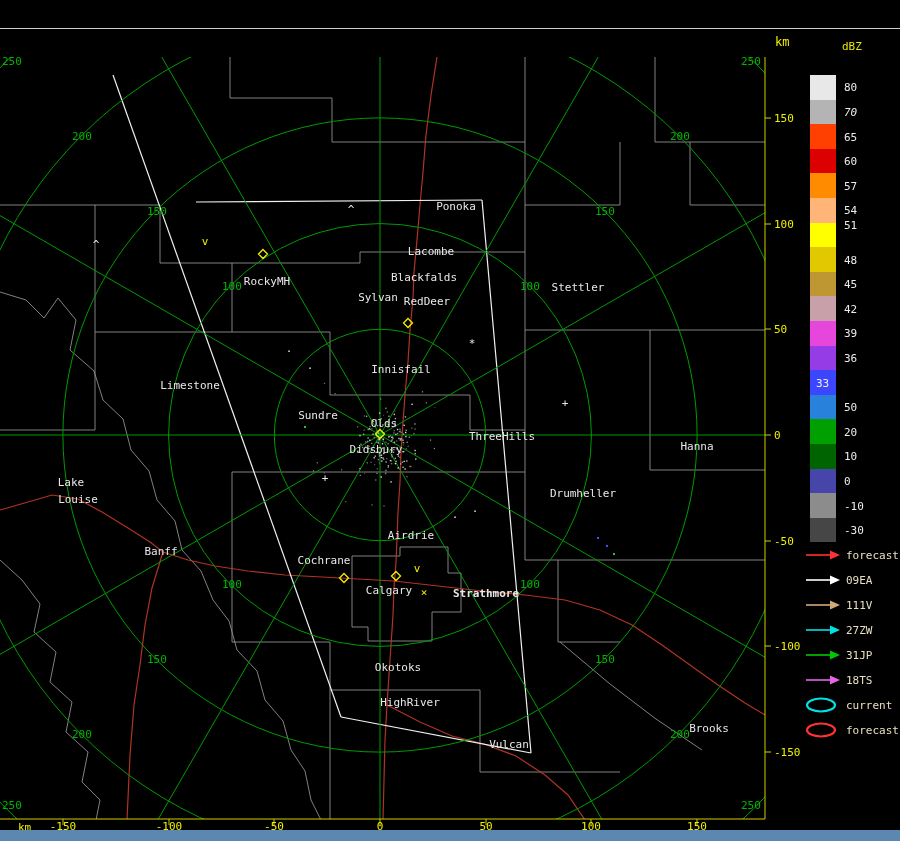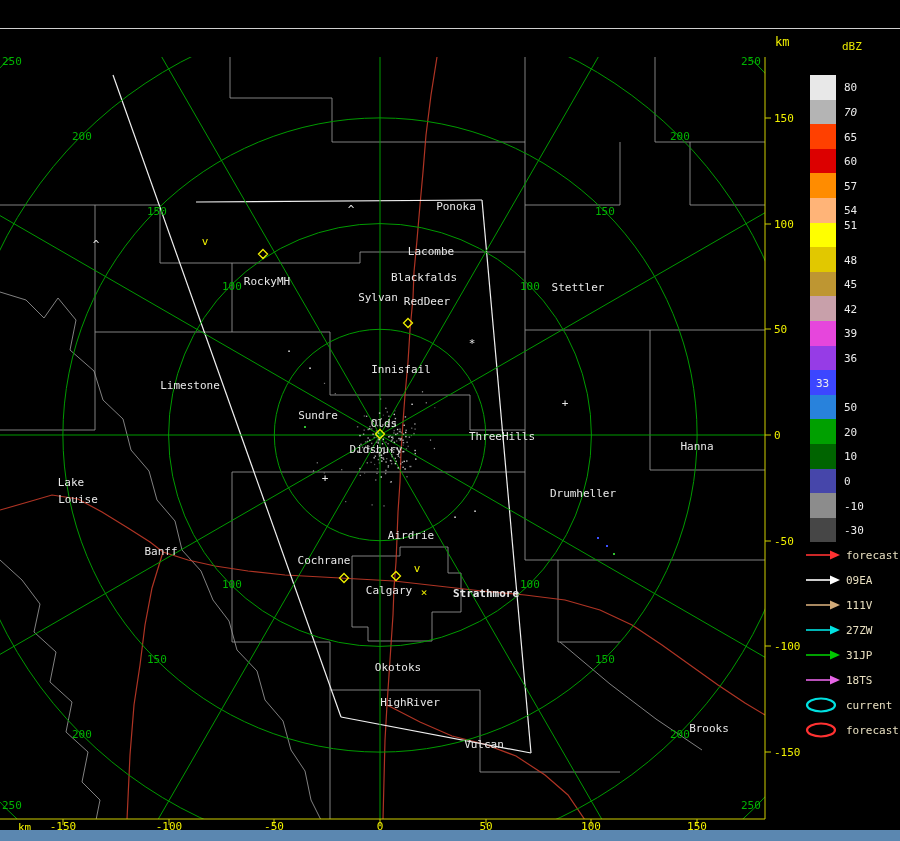--- a/index.html
+++ b/index.html
@@ -370,21 +370,21 @@
     <div class="city" style="left: 71px; top: 482px;">Lake</div>
     <div class="city" style="left: 78px; top: 499px;">Louise</div>
     <div class="city" style="left: 161px; top: 551px;">Banff</div>
     <div class="city" style="left: 411px; top: 535px;">Airdrie</div>
     <div class="city" style="left: 324px; top: 560px;">Cochrane</div>
     <div class="city" style="left: 389px; top: 590px;">Calgary</div>
     <div class="city" style="left: 486px; top: 593px; font-weight: bold;">Strathmore</div>
     <div class="city" style="left: 398px; top: 667px;">Okotoks</div>
     <div class="city" style="left: 410px; top: 702px;">HighRiver</div>
     <div class="city" style="left: 709px; top: 700px; margin-top: 28px;">Brooks</div>
-    <div class="city" style="left: 484px; top: 744px;">Vulcan</div>
+    <div class="city" style="left: 509px; top: 744px;">Vulcan</div>
     <div class="marker" style="left: 205px; top: 241px; color: rgb(240, 240, 0);">v</div>
     <div class="marker" style="left: 417px; top: 568px; color: rgb(240, 240, 0);">v</div>
     <div class="marker" style="left: 424px; top: 592px; color: rgb(240, 240, 0);">×</div>
     <div class="marker" style="left: 565px; top: 403px; color: rgb(232, 232, 232);">+</div>
     <div class="marker" style="left: 325px; top: 478px; color: rgb(232, 232, 232);">+</div>
     <div class="marker" style="left: 351px; top: 209px; color: rgb(232, 232, 232);">^</div>
     <div class="marker" style="left: 96px; top: 244px; color: rgb(232, 232, 232);">^</div>
     <div class="marker" style="left: 472px; top: 343px; color: rgb(232, 232, 232);">*</div>
     <div class="marker" style="left: 289px; top: 351px; color: rgb(232, 232, 232);">·</div>
     <div class="marker" style="left: 310px; top: 368px; color: rgb(232, 232, 232);">·</div>

